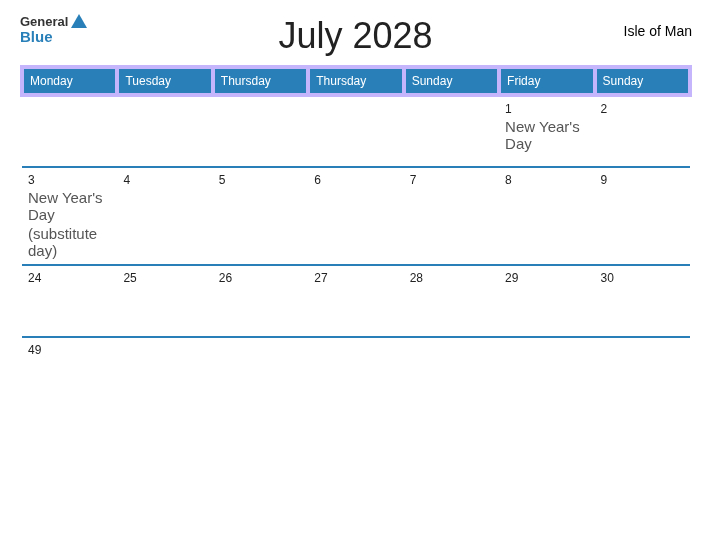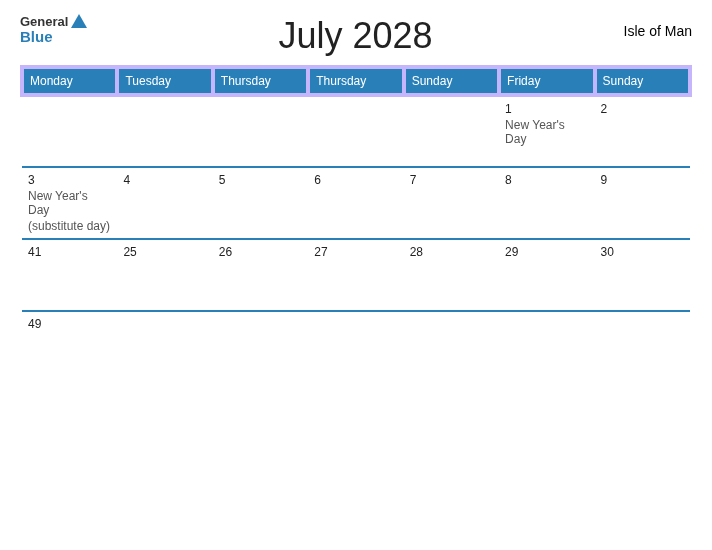--- a/index.html
+++ b/index.html
@@ -98,21 +98,21 @@
     }
     .calendar-table tbody tr td.empty {
       background: #fff;
     }
     .day-number {
       font-size: 12px;
       color: #222;
       display: block;
     }
     .day-event {
-      font-size: 12px;
+      font-size: 15px;
       color: #555;
       display: block;
       margin-top: 2px;
     }
     .last-row td {
       height: 50px;
     }
   </style>
 </head>
 <body>
@@ -179,21 +179,21 @@
           </td>
           <td>
             <span class="day-number">8</span>
           </td>
           <td>
             <span class="day-number">9</span>
           </td>
         </tr>
         <tr>
           <td>
-            <span class="day-number">41</span>
+            <span class="day-number">24</span>
           </td>
           <td>
             <span class="day-number">25</span>
           </td>
           <td>
             <span class="day-number">26</span>
           </td>
           <td>
             <span class="day-number">27</span>
           </td>

